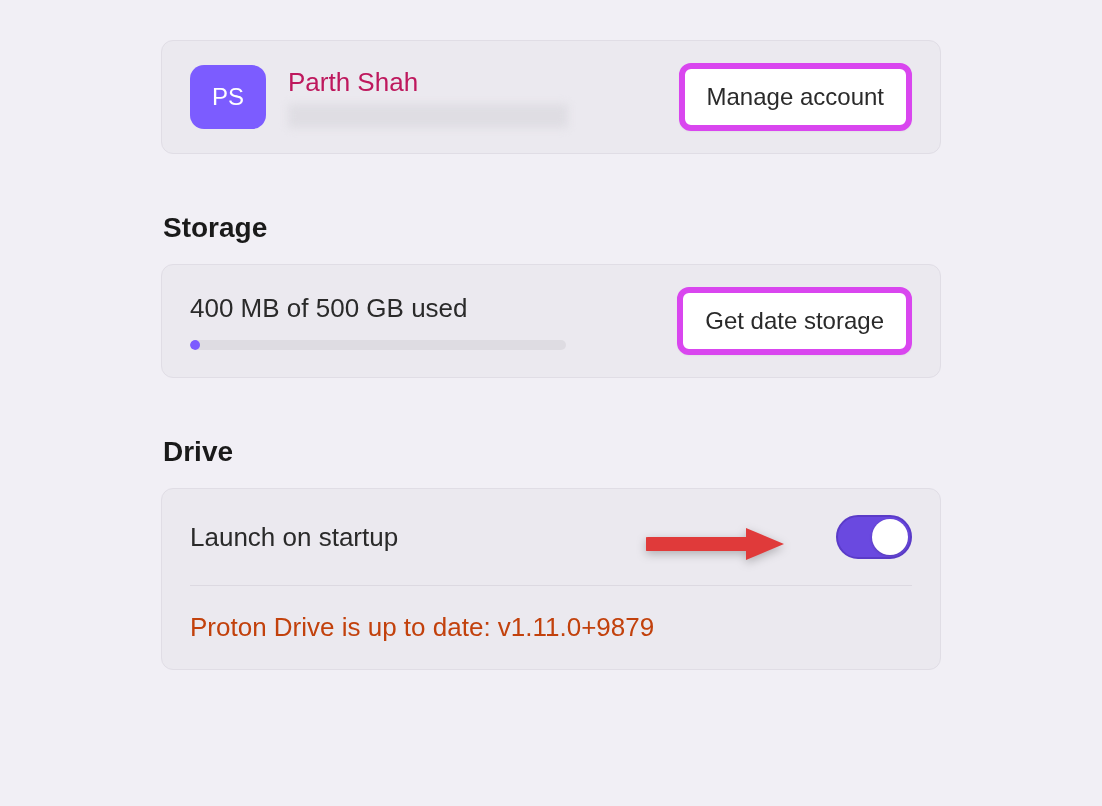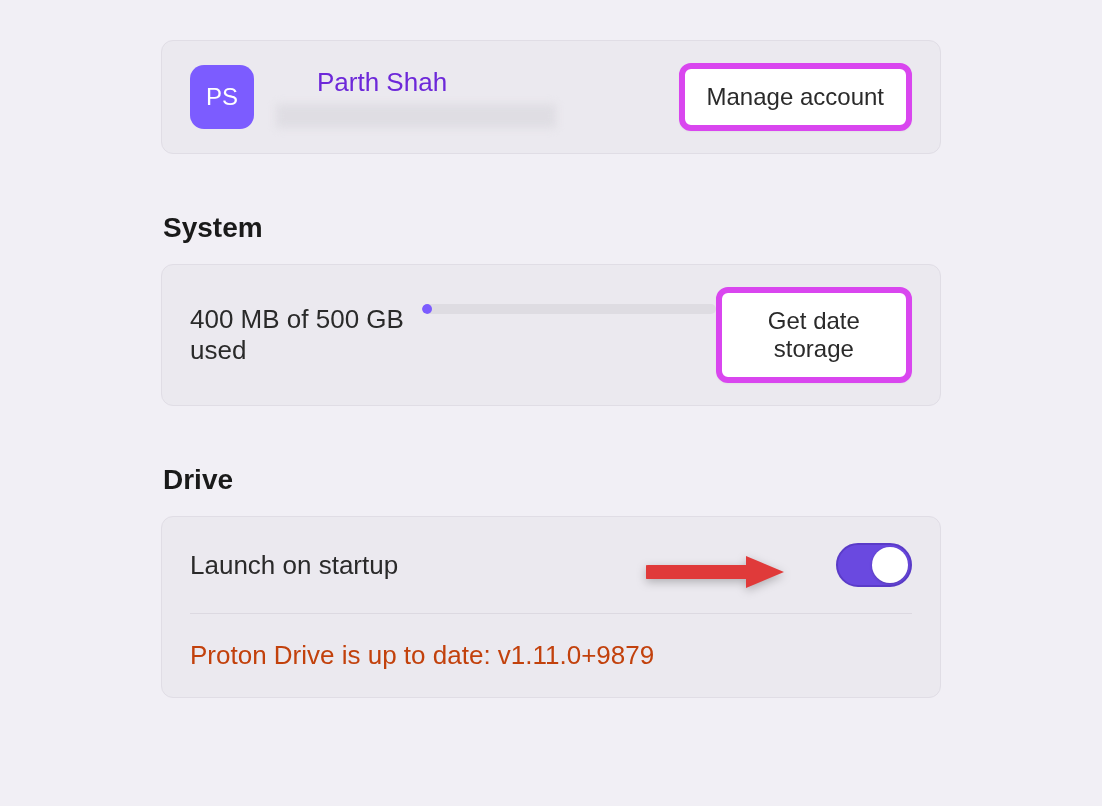--- a/index.html
+++ b/index.html
@@ -47,43 +47,42 @@
       justify-content: space-between;
     }
     
     .account-left {
       display: flex;
       align-items: center;
       gap: 22px;
     }
     
     .avatar {
-      width: 64px;
+      width: 76px;
       height: 64px;
       background-color: #7c5cff;
       border-radius: 14px;
       display: flex;
       align-items: center;
       justify-content: center;
       color: #ffffff;
       font-size: 24px;
       font-weight: 500;
     }
     
     .account-info {
       display: flex;
       flex-direction: column;
       gap: 6px;
     }
     
     .account-name {
       font-size: 26px;
-      color: #6d28d9;
-      font-weight: 400;
-      margin-left: 41px;
+      color: #be185d;
+      font-weight: 400;
     }
     
     .account-email-redacted {
       width: 280px;
       height: 24px;
       background-color: #dfdde3;
       filter: blur(4px);
       border-radius: 3px;
     }
     
@@ -100,20 +99,21 @@
     }
     
     .storage-row {
       display: flex;
       align-items: center;
       justify-content: space-between;
     }
     
     .storage-left {
       display: flex;
+      flex-direction: column;
       gap: 16px;
     }
     
     .storage-text {
       font-size: 26px;
       color: #2a2a2a;
       font-weight: 400;
     }
     
     .progress-bar {
@@ -217,21 +217,21 @@
         </div>
         <div class="account-info">
           <div class="account-name">Parth Shah</div>
           <div class="account-email-redacted"></div>
         </div>
       </div>
       <button class="action-button">Manage account</button>
     </div>
   </div>
 
-  <h2 class="section-heading">System</h2>
+  <h2 class="section-heading">Storage</h2>
 
   <div class="card">
     <div class="storage-row">
       <div class="storage-left">
         <div class="storage-text">400 MB of 500 GB used</div>
         <div class="progress-bar">
           <div class="progress-fill"></div>
         </div>
       </div>
       <button class="action-button">Get date storage</button>

